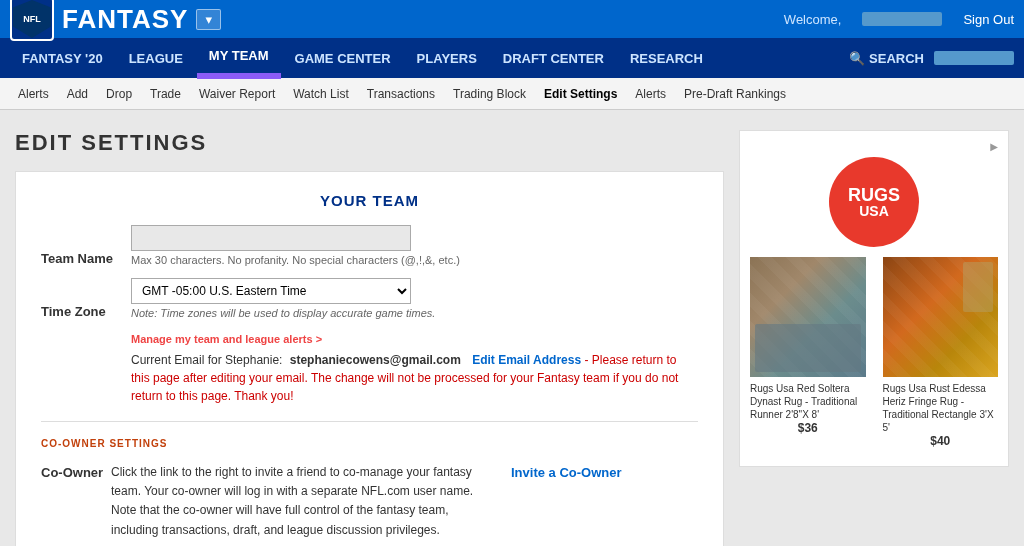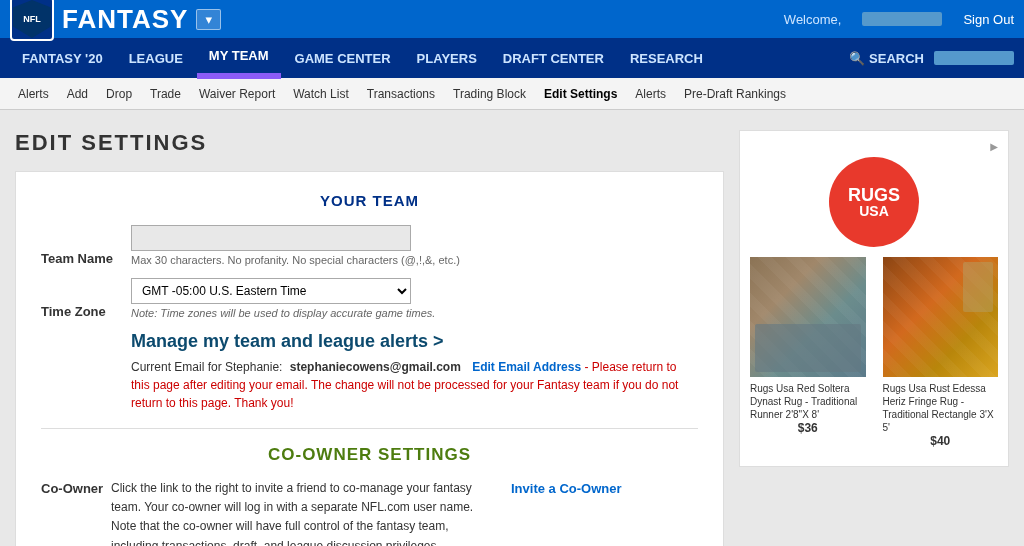--- a/index.html
+++ b/index.html
@@ -148,35 +148,35 @@
       width: 280px;
       height: 26px;
       border: 1px solid #aaa;
       padding: 2px 6px;
       font-size: 12px;
       background: #fff;
     }
     .timezone-hint { font-size: 11px; color: #666; margin-top: 3px; font-style: italic; }
 
     .manage-link {
-      color: #0c4a6e; text-decoration: none; font-size: 18px;
+      color: #ef4444; text-decoration: none; font-size: 11px;
       font-weight: bold; display: inline-block; margin-bottom: 6px;
       cursor: pointer;
     }
 
     .email-row { font-size: 12px; color: #333; line-height: 1.5; }
     .email-addr { font-weight: bold; color: #333; }
     .edit-email-link { color: #0066cc; font-weight: bold; text-decoration: none; cursor: pointer; }
 
     .section-divider { border: none; border-top: 1px solid #ddd; margin: 16px 0; }
 
     .co-owner-section-title {
-      text-align: center;
-      color: #4d7c0f;
-      font-size: 17px;
+      text-align: left;
+      color: #c2410c;
+      font-size: 10px;
       font-weight: bold;
       margin-bottom: 14px;
       letter-spacing: 1px;
     }
 
     .co-owner-row {
       display: flex;
       gap: 20px;
     }
     .co-owner-left { display: flex; gap: 0; }

